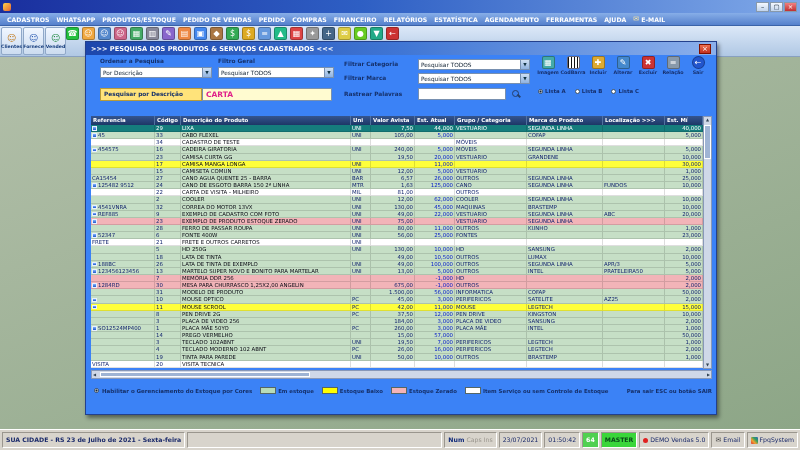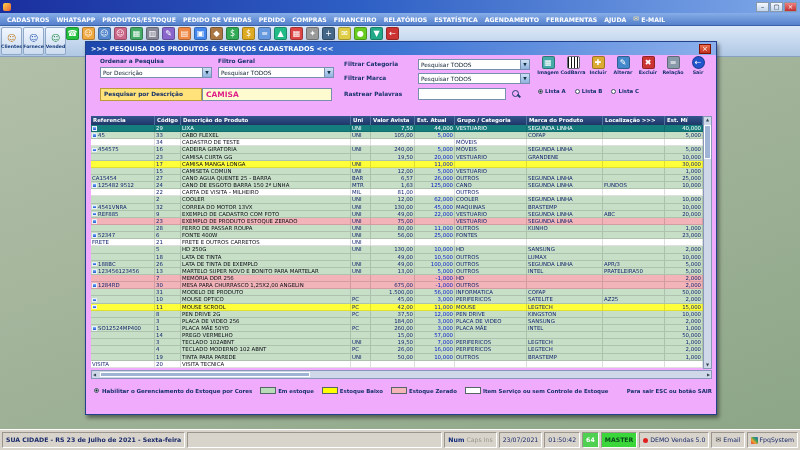--- a/index.html
+++ b/index.html
@@ -25,21 +25,21 @@
   .sbtn{width:21px;height:28px;background:linear-gradient(#f0f6ff,#ccdcf0);border:1px solid #90a8c8;border-radius:2px;display:flex;flex-direction:column;align-items:center;justify-content:center;gap:1px;}
   .sbtn .sg{font-size:9px;line-height:10px;}
   .sbtn .sl{font-size:4.6px;color:#123a7a;font-weight:bold;}
   .iconstrip{position:absolute;top:27px;left:66px;display:flex;gap:3px;}
   .tbicon{width:13px;height:13px;border-radius:2px;display:flex;align-items:center;justify-content:center;color:#fff;font-size:8px;border:1px solid rgba(0,0,0,.25);}
 
   
   .desktop{position:absolute;top:57px;left:0;right:0;bottom:21px;background:linear-gradient(160deg,#b2bfa9,#8da687);}
 
   
-  .dialog{position:absolute;left:85px;top:41px;width:632px;height:374px;background:#f0abfc;border:1px solid #23408c;box-shadow:2px 3px 4px rgba(0,0,0,.45);z-index:5;}
+  .dialog{position:absolute;left:85px;top:41px;width:632px;height:374px;background:#3b82f6;border:1px solid #23408c;box-shadow:2px 3px 4px rgba(0,0,0,.45);z-index:5;}
   .dlgtitle{height:13px;background:linear-gradient(90deg,#1c46ac,#4076d4 50%,#8cb0ec);display:flex;align-items:center;padding:0 5px;}
   .dlgtitle .dtxt{color:#fff;font-size:6.6px;font-weight:bold;white-space:nowrap;}
   .dlgclose{margin-left:auto;width:12px;height:10px;background:linear-gradient(#ee7050,#c03020);color:#fff;font-size:7px;line-height:9px;text-align:center;border:1px solid #801000;}
   .lbl{position:absolute;font-size:5.8px;font-weight:bold;color:#15306a;white-space:nowrap;}
   .dd{position:absolute;height:11px;background:#fff;border:1px solid #7890b0;display:flex;align-items:center;font-size:5.8px;color:#123;padding-left:2px;overflow:hidden;}
   .dd .arrow{margin-left:auto;width:9px;height:100%;background:linear-gradient(#cfe0f4,#8fb2e0);color:#134;font-size:4.5px;display:flex;align-items:center;justify-content:center;border-left:1px solid #7890b0;}
   .ylab{position:absolute;background:#ffe37a;border:1px solid #b89b3a;color:#15306a;font-weight:bold;font-size:5.8px;line-height:11px;padding-left:3px;}
   .sinput{position:absolute;background:#fffbd0;border:1px solid #7890b0;font-size:7.5px;font-weight:bold;color:#e0218a;line-height:11px;padding-left:3px;}
   .winput{position:absolute;background:#fff;border:1px solid #7890b0;}
   .mag{position:absolute;width:7px;height:7px;border:1.4px solid #24406e;border-radius:50%;}
@@ -216,21 +216,21 @@
       <span>Pesquisar TODOS</span>
       <span class="arrow">▼</span>
     </div>
     <span class="lbl" style="left:258px;top:33px">Filtrar Marca</span>
     <div class="dd" style="left:332px;top:31px;width:112px">
       <span>Pesquisar TODOS</span>
       <span class="arrow">▼</span>
     </div>
 
     <span class="ylab" style="left:14px;top:46px;width:102px;height:13px">Pesquisar por Descrição</span>
-    <span class="sinput" style="left:116px;top:46px;width:130px;height:13px">CAMISA</span>
+    <span class="sinput" style="left:116px;top:46px;width:130px;height:13px">CARTA</span>
 
     <span class="lbl" style="left:258px;top:49px">Rastrear Palavras</span>
     <span class="winput" style="left:332px;top:46px;width:88px;height:12px"></span>
     <span class="mag" style="left:426px;top:48px"></span>
 
     <div class="abar">
         <div class="abtn">
           <span class="ag" style="background: rgb(68, 170, 170);">▦</span>
           <span class="al">Imagem</span>
         </div>

